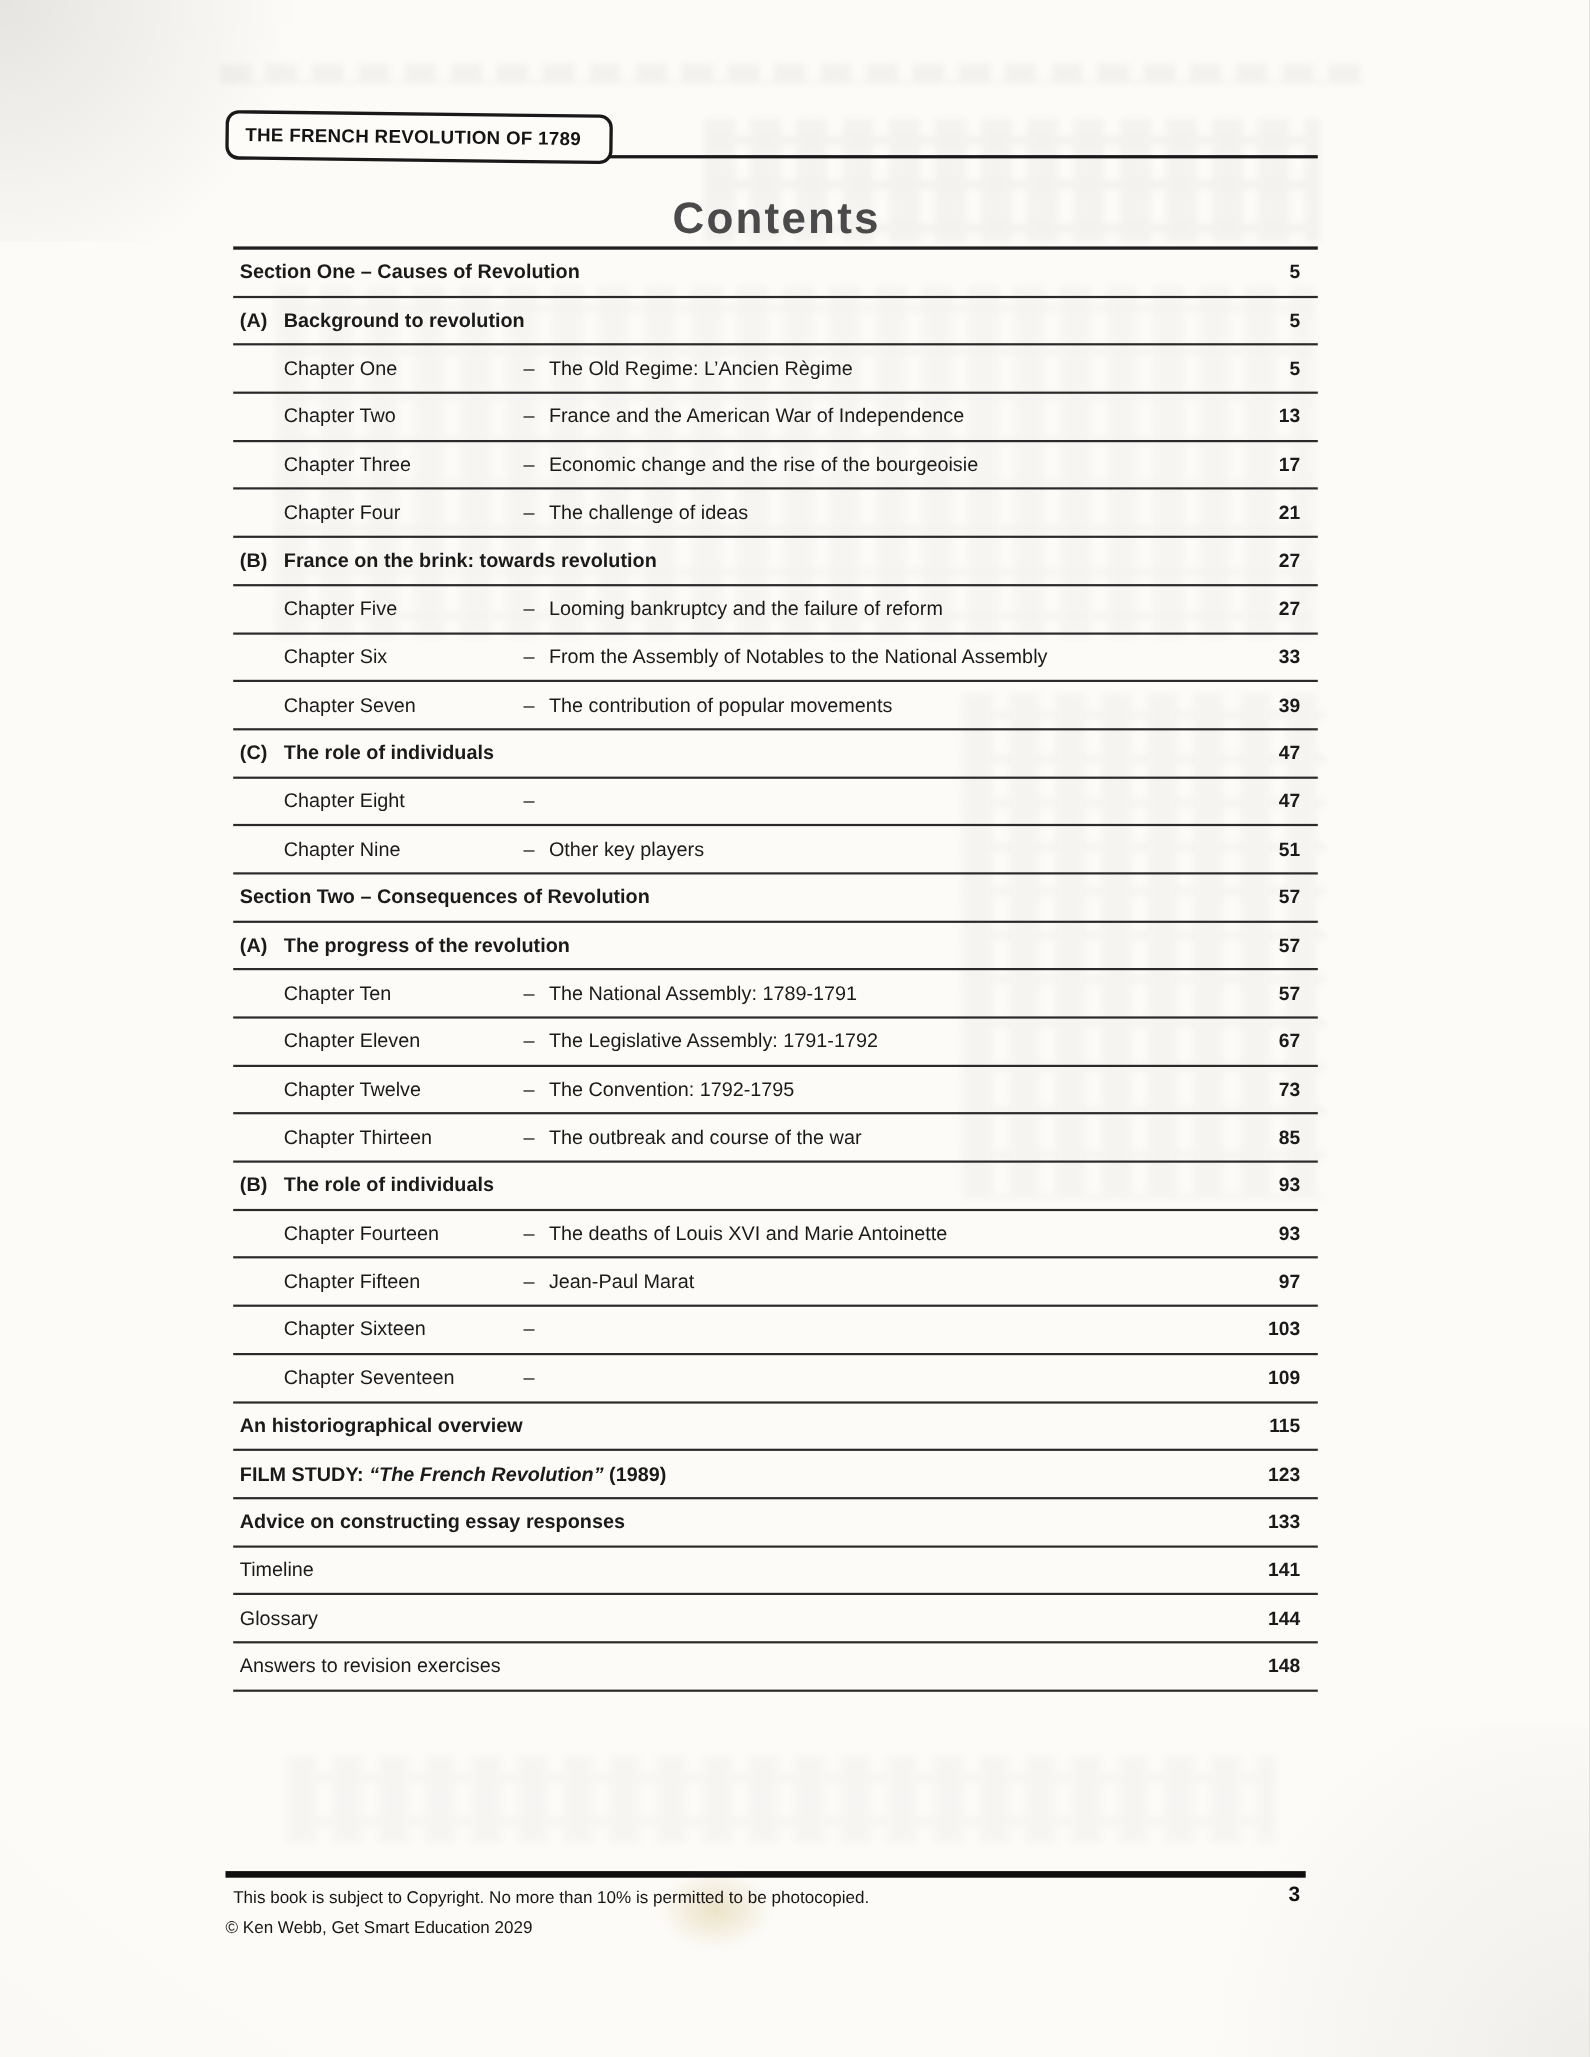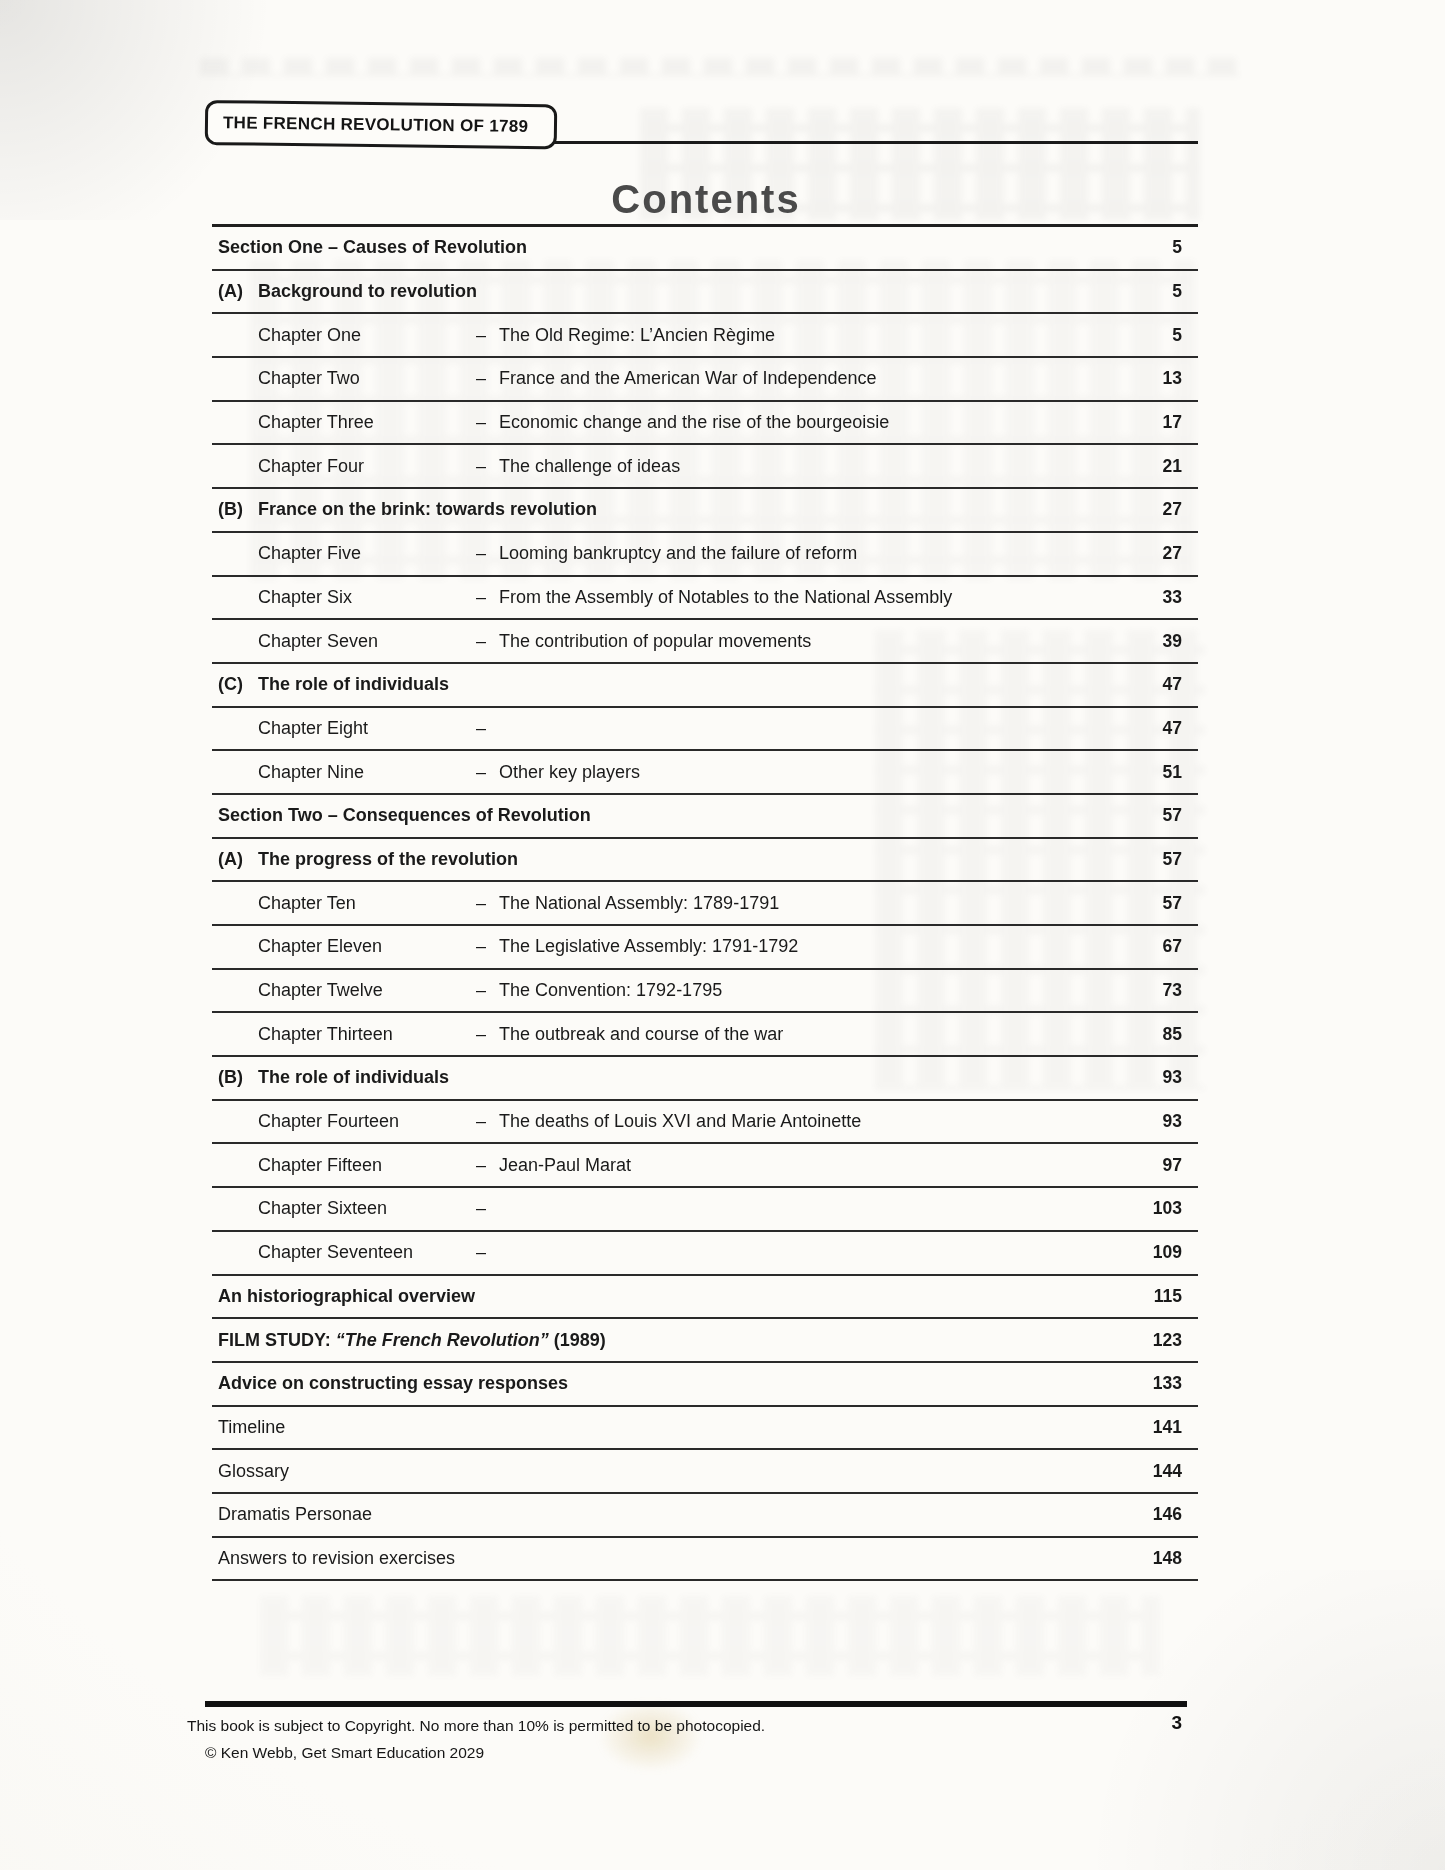--- a/index.html
+++ b/index.html
@@ -64,21 +64,21 @@
   .cell-title{flex:1;margin-left:6px;min-width:0;}
   .row.lettered .cell-title{margin-left:0;}
   .cell-chapter{flex:none;margin-left:46px;width:218px;}
   .cell-dash{flex:none;width:23px;}
   .cell-desc{flex:1;min-width:0;}
   .cell-page{flex:none;margin-left:auto;padding-right:16px;font-weight:700;font-size:17.5px;}
   .it{font-style:italic;text-align:center;}
 
   
   .footer-rule{position:absolute;left:205px;top:1701px;width:982px;height:6px;background:#101010;}
-  .footer-line1{position:absolute;left:187px;top:1717px;font-size:15.5px;color:#161616;}
+  .footer-line1{position:absolute;left:212px;top:1717px;font-size:15.5px;color:#161616;}
   .footer-line2{position:absolute;left:205px;top:1744px;font-size:15.5px;color:#161616;}
   .footer-page{
     position:absolute;left:1050px;top:1712px;width:132px;text-align:right;
     font-size:19px;font-weight:700;color:#111;
   }
 </style>
 </head>
 <body>
 
 <div class="page">
@@ -245,24 +245,20 @@
       </div>
       <div class="row plain">
         <span class="cell-title">Timeline</span>
         <span class="cell-page">141</span>
       </div>
       <div class="row plain">
         <span class="cell-title">Glossary</span>
         <span class="cell-page">144</span>
       </div>
       <div class="row plain">
-        <span class="cell-title">Dramatis Personae</span>
-        <span class="cell-page">146</span>
-      </div>
-      <div class="row plain">
         <span class="cell-title">Answers to revision exercises</span>
         <span class="cell-page">148</span>
       </div>
     </div>
 
   <div class="footer-rule"></div>
   <div class="footer-line1">This book is subject to Copyright. No more than 10% is permitted to be photocopied.</div>
   <div class="footer-line2">© Ken Webb, Get Smart Education 2029</div>
   <div class="footer-page">3</div>
 </div>

